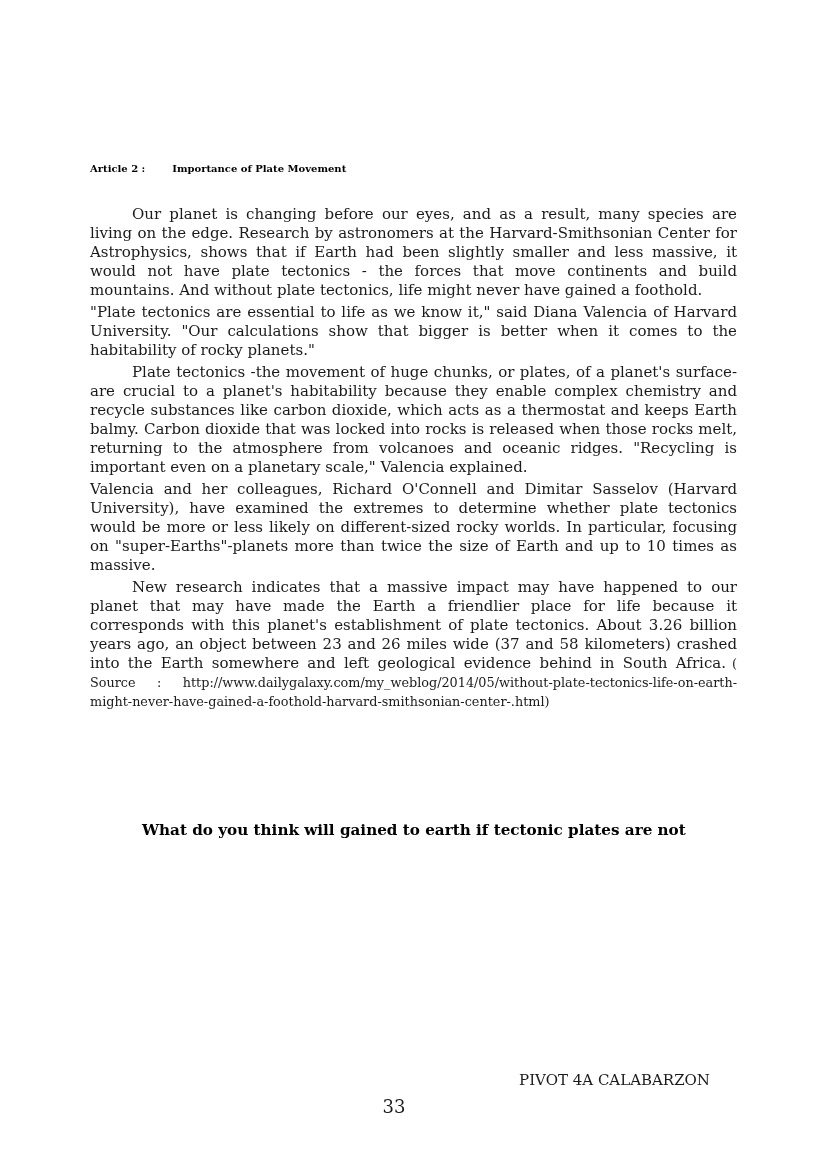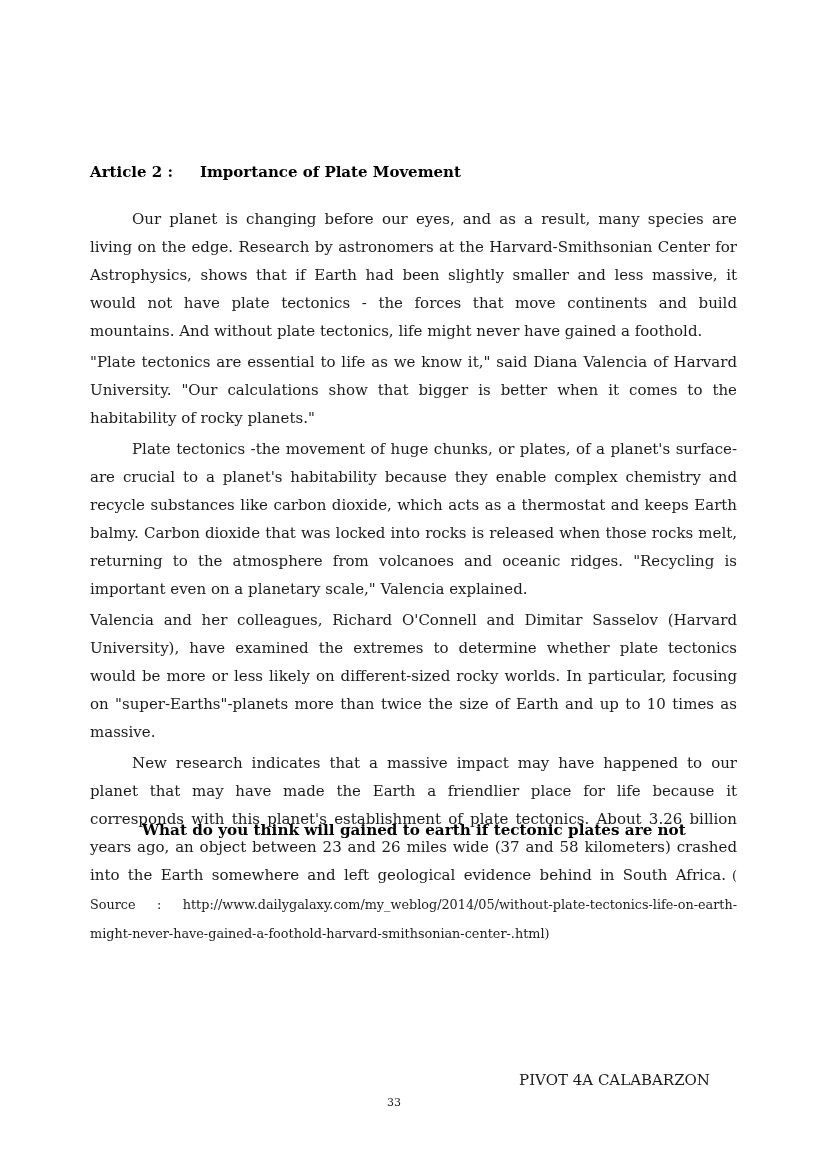--- a/index.html
+++ b/index.html
@@ -16,37 +16,37 @@
     font-family: "DejaVu Serif", "Liberation Serif", serif;
     color: #1a1a1a;
   }
 
   
   .article-heading {
     position: absolute;
     top: 163px;
     left: 90px;
     width: 648px;
-    font-size: 15px;
+    font-size: 10px;
     font-weight: bold;
     color: #000000;
     white-space: nowrap;
   }
   .article-heading .heading-title {
     margin-left: 27px;
   }
 
   
   .article-body {
     position: absolute;
     top: 205px;
     left: 90px;
     width: 647px;
     font-size: 15px;
-    line-height: 28px;
+    line-height: 19px;
     text-align: justify;
   }
   .para {
     margin: 0;
   }
   .para + .para {
     margin-top: 3px;
   }
   .para.indent {
     text-indent: 42px;
@@ -75,21 +75,21 @@
     font-size: 15px;
     color: #1a1a1a;
     white-space: nowrap;
   }
   .page-number {
     position: absolute;
     top: 1096px;
     left: 0;
     width: 788px;
     text-align: center;
-    font-size: 11px;
+    font-size: 18px;
     color: #1a1a1a;
   }
   .watermark {
     position: absolute;
     top: 1120px;
     left: 0;
     width: 826px;
     text-align: center;
     font-family: "Liberation Sans", "DejaVu Sans", sans-serif;
     font-size: 21px;

